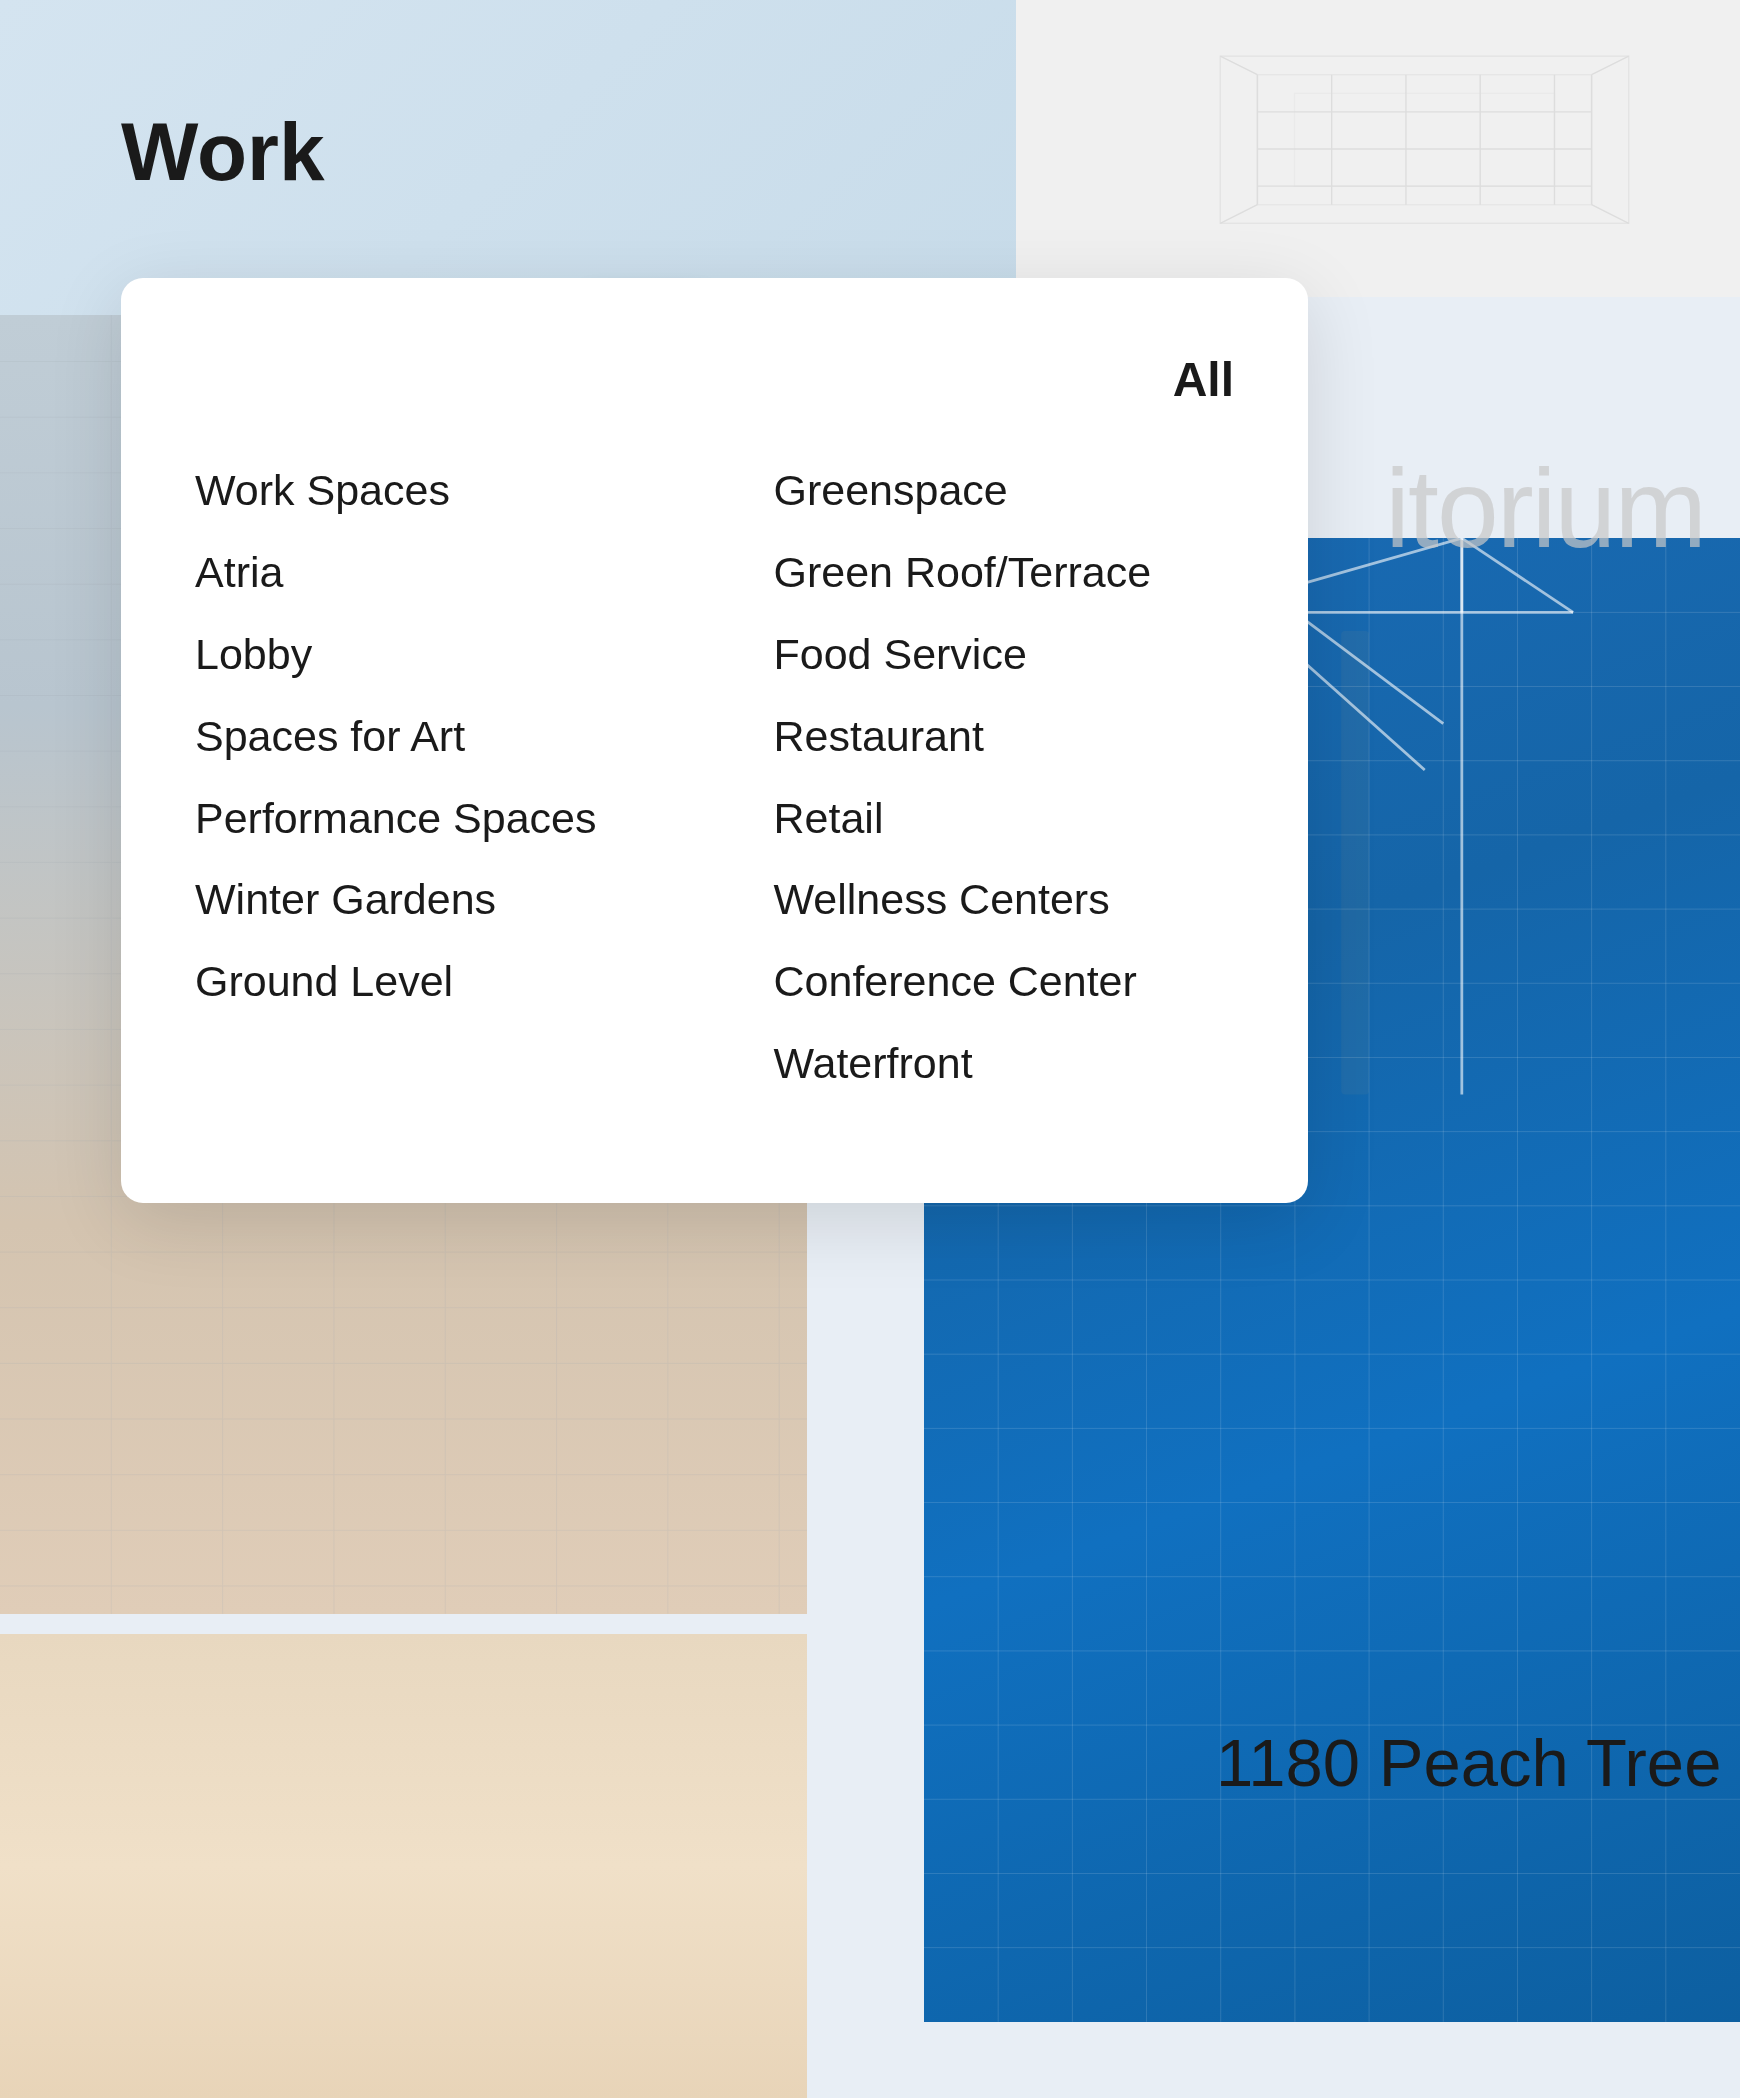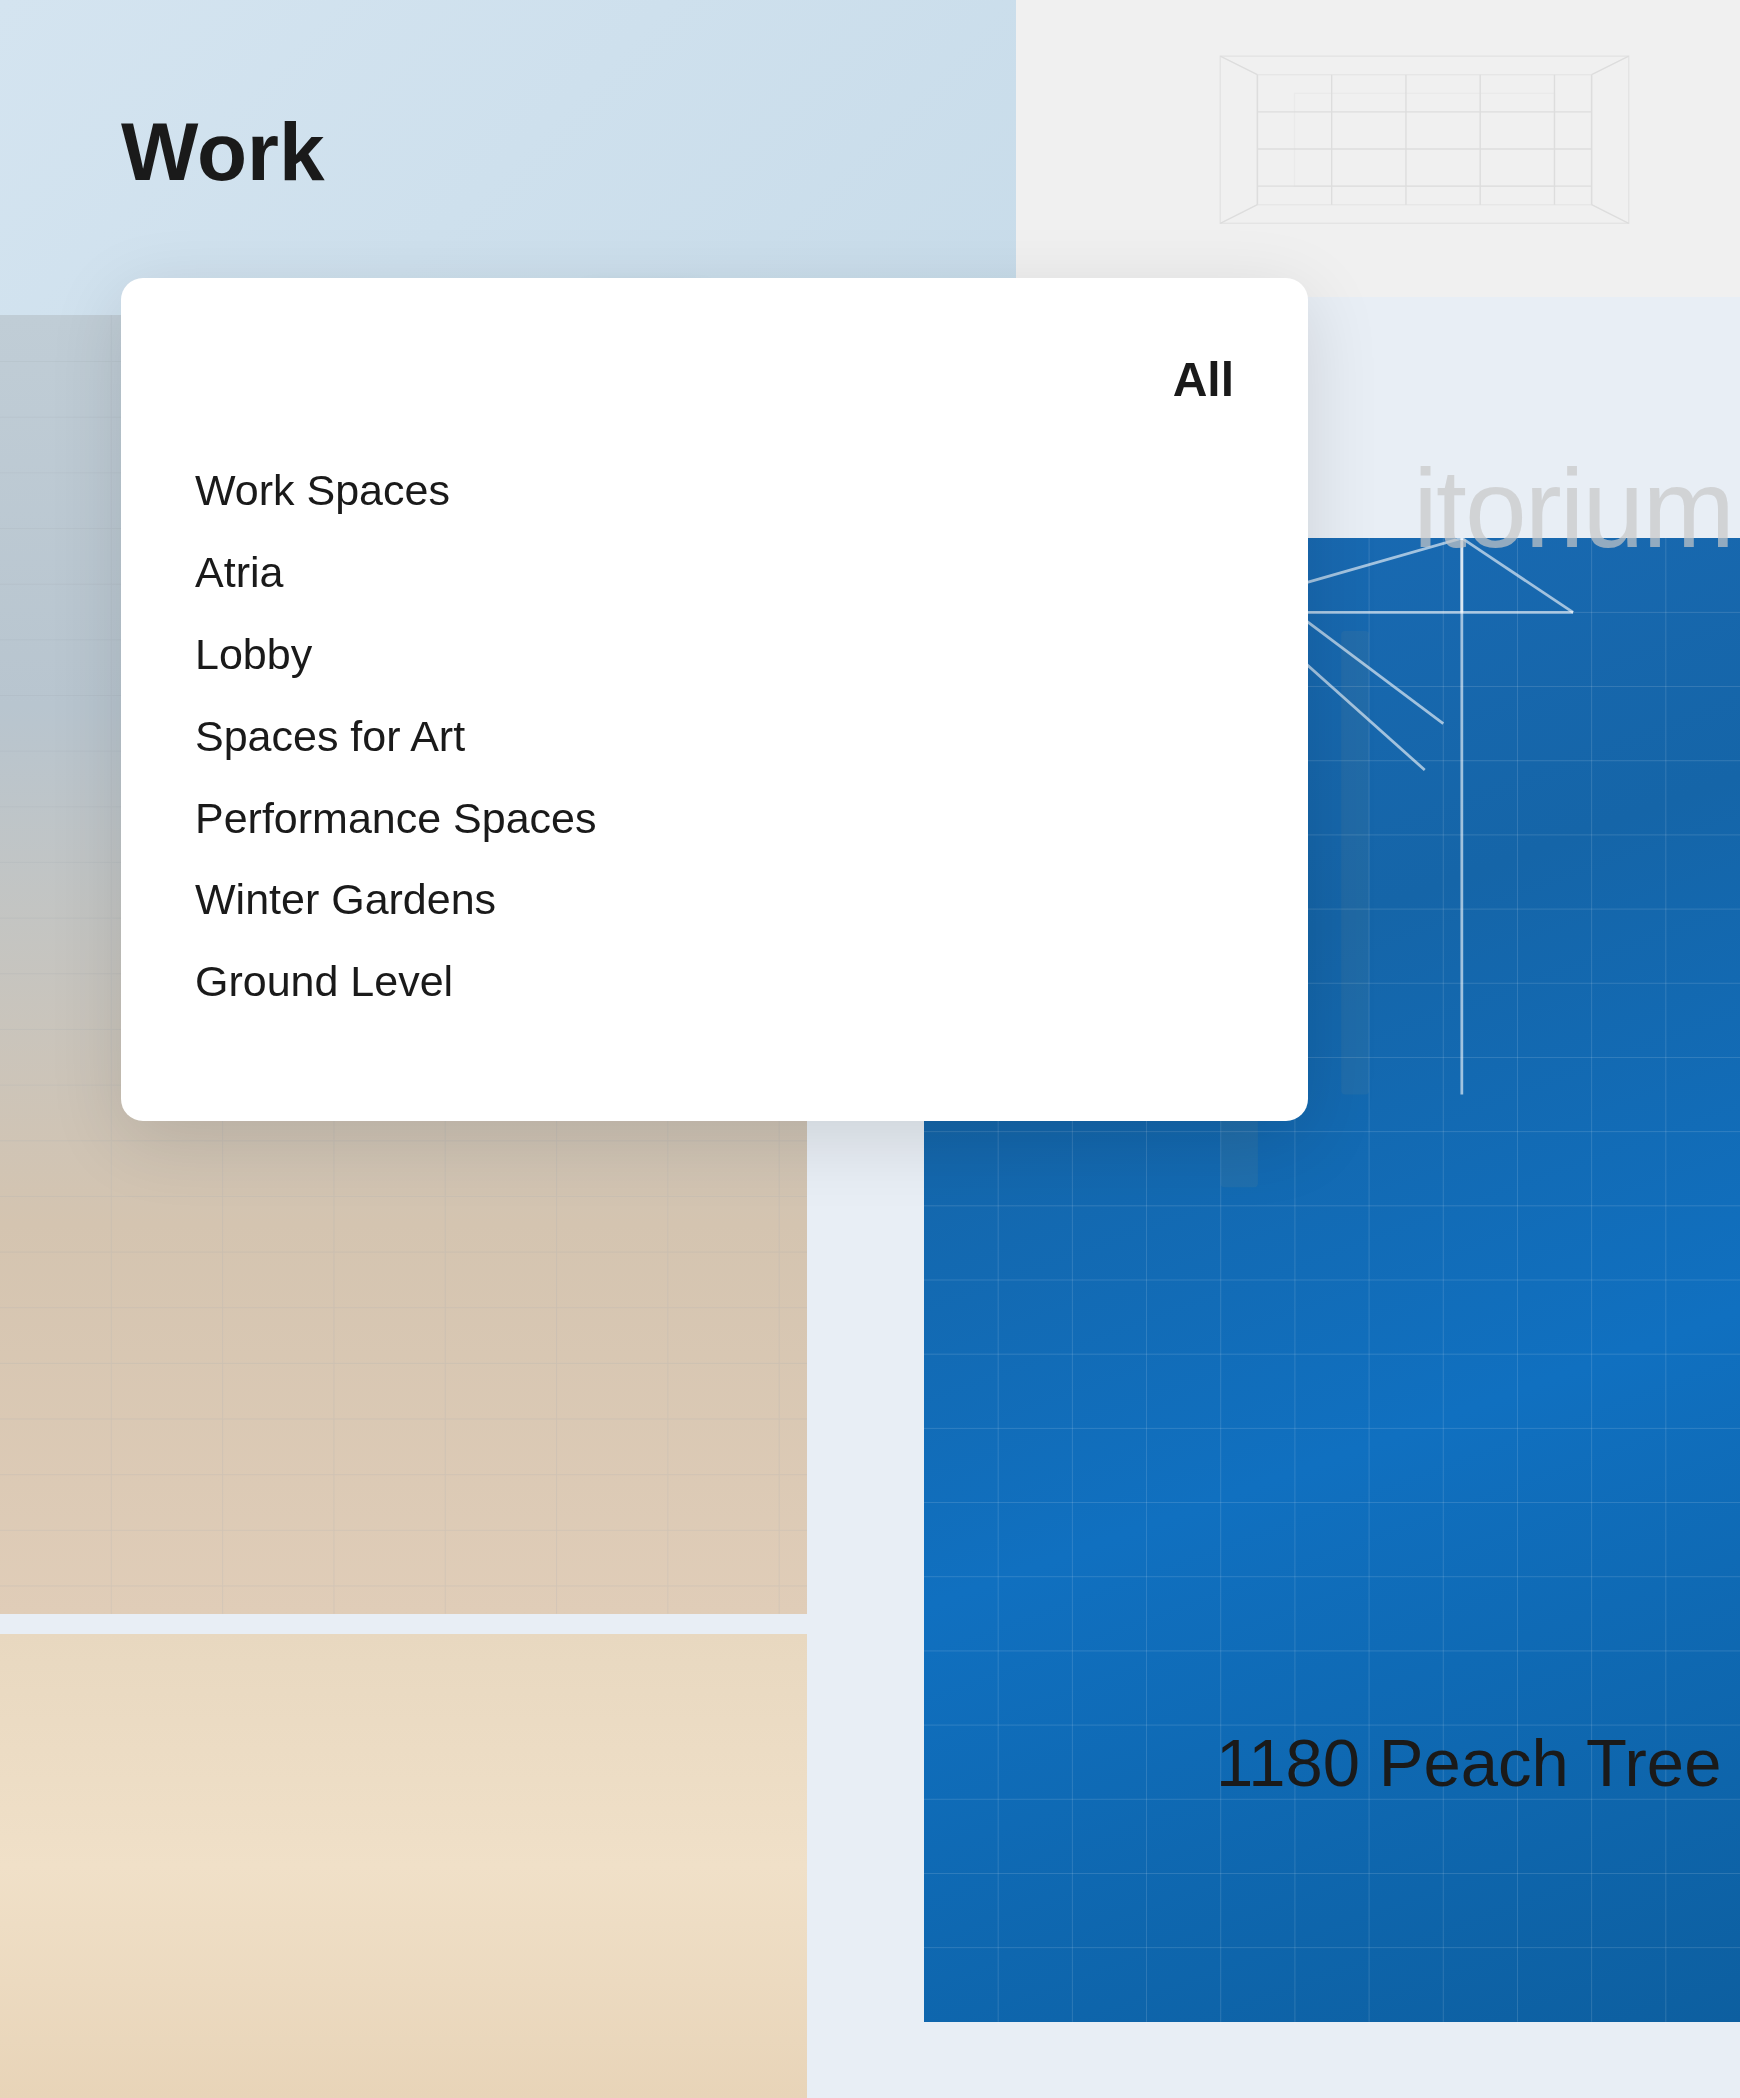--- a/index.html
+++ b/index.html
@@ -105,21 +105,21 @@
       width: 807px;
       height: 464px;
       background: linear-gradient(180deg, #e8d8c0 0%, #f0e0c8 50%, #e8d4b8 100%);
       z-index: 0;
     }
 
     
     .bg-text-itorium {
       position: absolute;
       top: 445px;
-      right: 7px;
+      right: 35px;
       font-size: 111px;
       font-weight: 300;
       color: rgba(200,200,200,0.7);
       z-index: 1;
       letter-spacing: -1.9px;
     }
 
     
     .building-label {
       position: absolute;
@@ -396,17 +396,27 @@
     <div class="dropdown-columns">
       <div class="dropdown-col">
         <span class="dropdown-item">Work Spaces</span>
         <span class="dropdown-item">Atria</span>
         <span class="dropdown-item">Lobby</span>
         <span class="dropdown-item">Spaces for Art</span>
         <span class="dropdown-item">Performance Spaces</span>
         <span class="dropdown-item">Winter Gardens</span>
         <span class="dropdown-item">Ground Level</span>
       </div>
+      <div class="dropdown-col">
+        <span class="dropdown-item">Greenspace</span>
+        <span class="dropdown-item">Green Roof/Terrace</span>
+        <span class="dropdown-item">Food Service</span>
+        <span class="dropdown-item">Restaurant</span>
+        <span class="dropdown-item">Retail</span>
+        <span class="dropdown-item">Wellness Centers</span>
+        <span class="dropdown-item">Conference Center</span>
+        <span class="dropdown-item">Waterfront</span>
+      </div>
     </div>
   </div>
 
 </div>
 
 
 </body></html>

